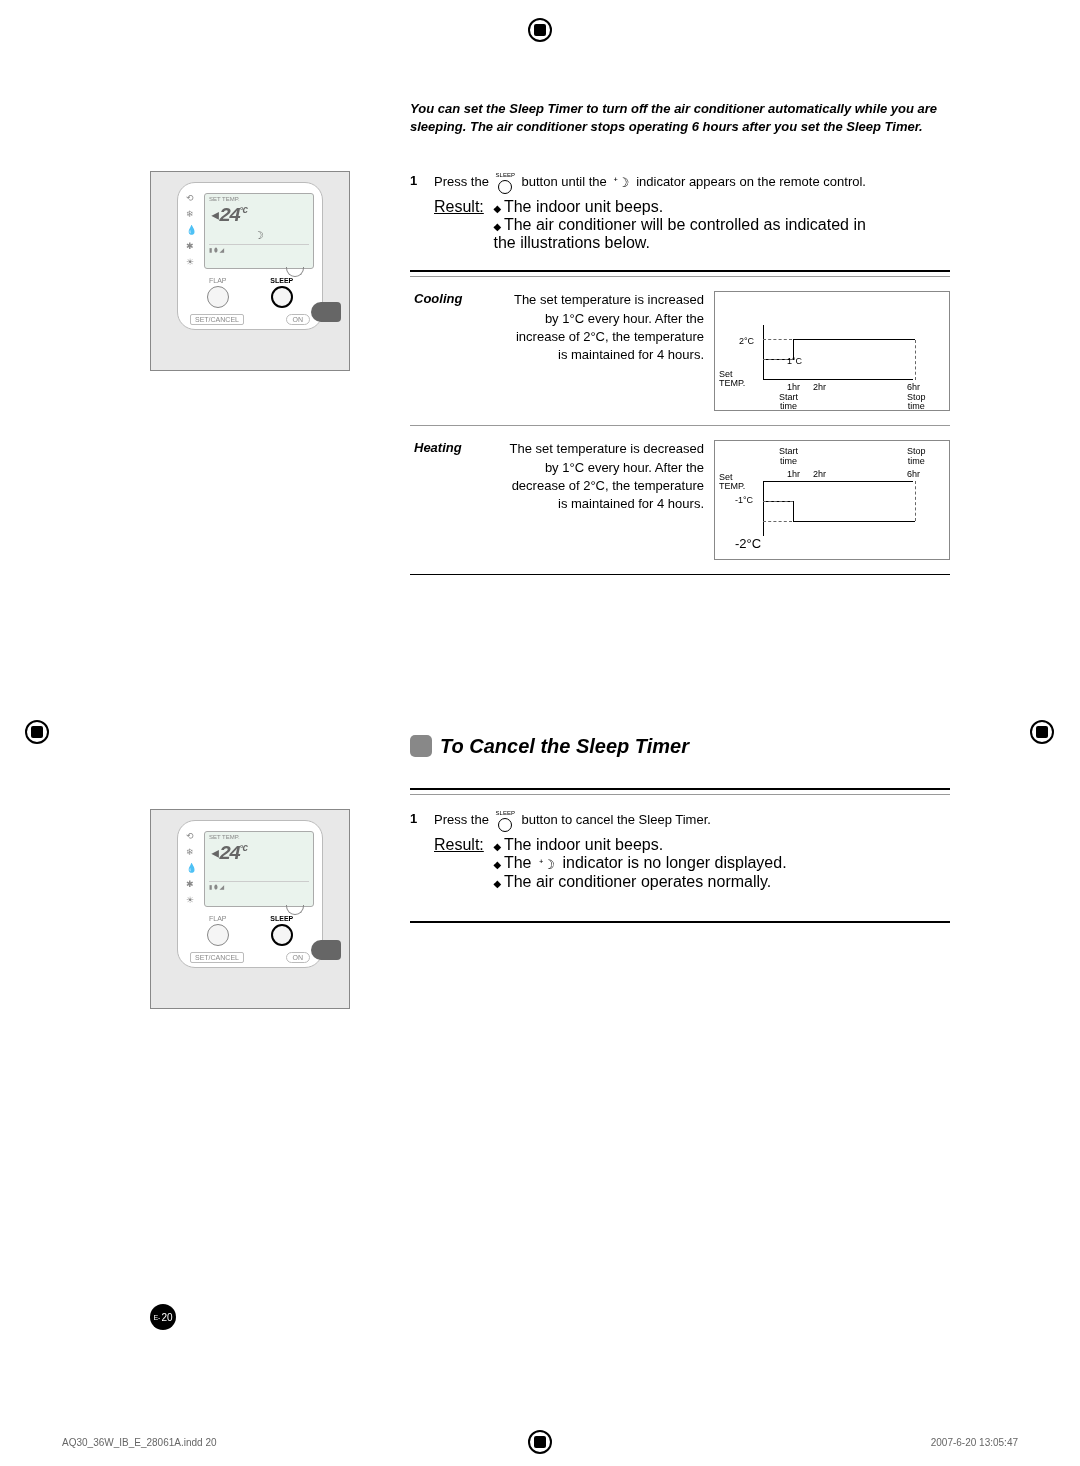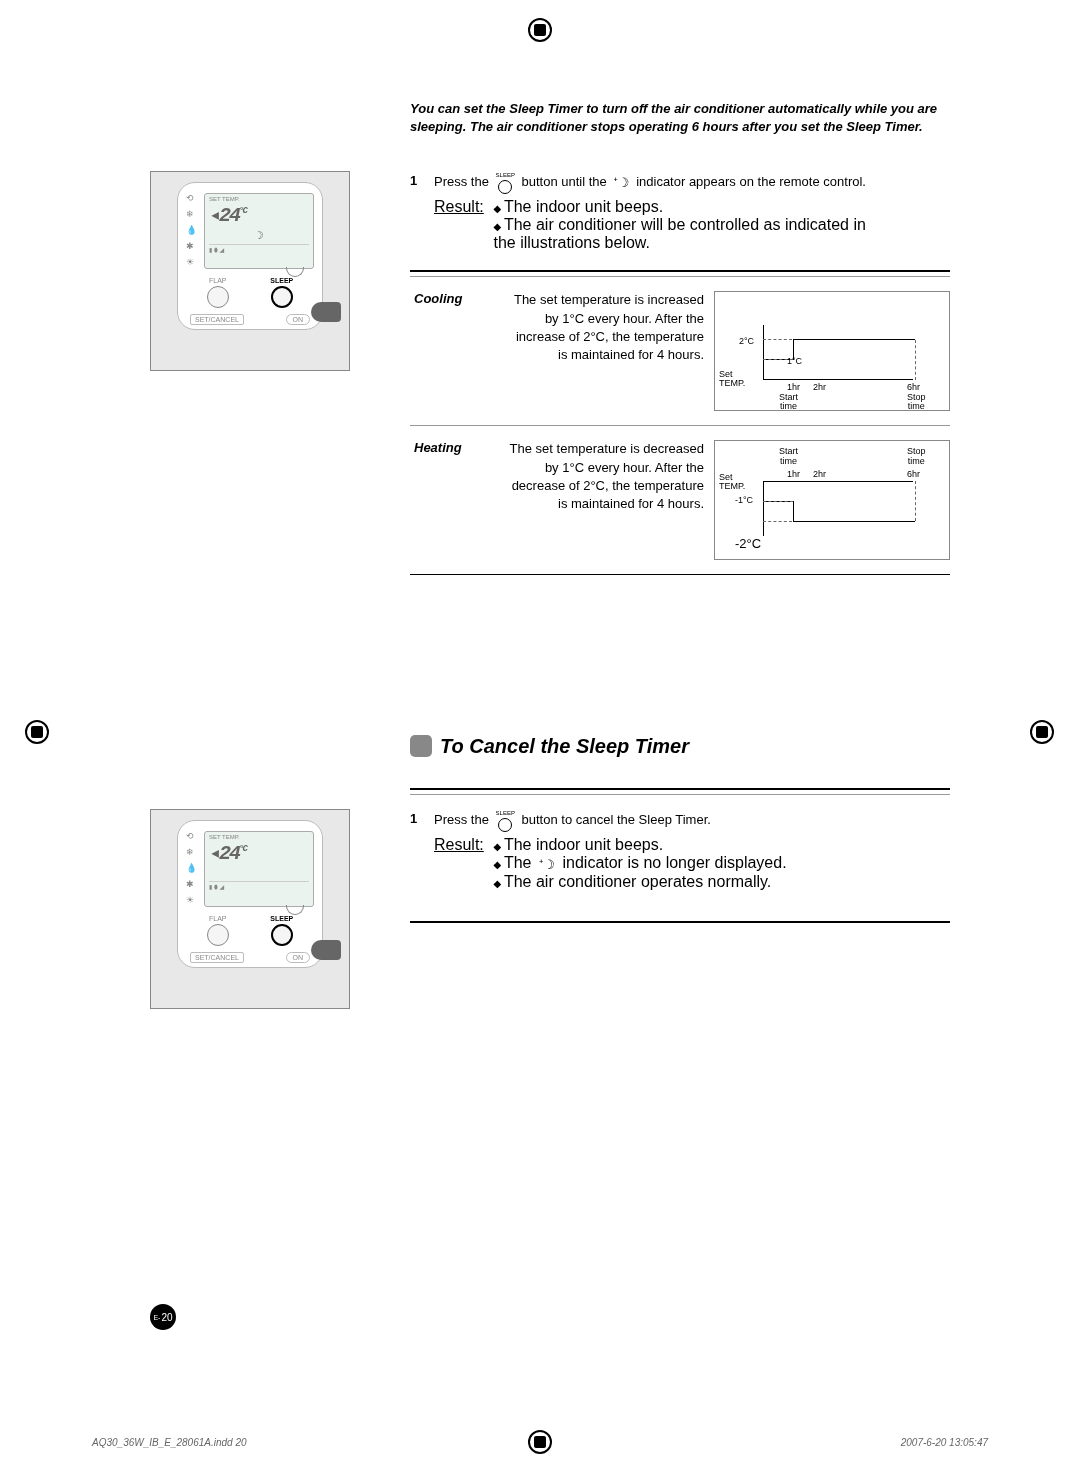--- a/index.html
+++ b/index.html
@@ -107,21 +107,21 @@
   hr.sep { border: none; border-top: 1px solid #000; margin: 6px 0 160px 0; }
   
   .subtitle { display: flex; align-items: flex-start; margin-left: 260px; margin-bottom: 30px; }
   .sub-badge { width: 22px; height: 22px; background: #888; border-radius: 5px; margin-right: 8px; }
   .subtitle span { font-size: 20px; font-weight: bold; font-style: italic; }
   
   .page-num { position: absolute; bottom: 70px; left: 150px; }
   .page-num-circle { width: 26px; height: 26px; background: #000; color: #fff; border-radius: 50%; display: flex; align-items: center; justify-content: center; font-size: 10px; }
   .page-num-circle .e { font-size: 7px; margin-right: 1px; }
   
-  .footer { position: absolute; bottom: 18px; left: 0; right: 0; padding: 0 92px; display: flex; justify-content: space-between; font-size: 10px; color: #666; font-style: italic; }
+  .footer { position: absolute; bottom: 18px; left: 0; right: 0; padding: 0 62px; display: flex; justify-content: space-between; font-size: 10px; color: #666; }
 </style>
 </head>
 <body>
 
 <div class="reg-mark reg-top"></div>
 <div class="reg-mark reg-left"></div>
 <div class="reg-mark reg-right"></div>
 <div class="reg-mark reg-bottom"></div>
 
 <div class="page">

